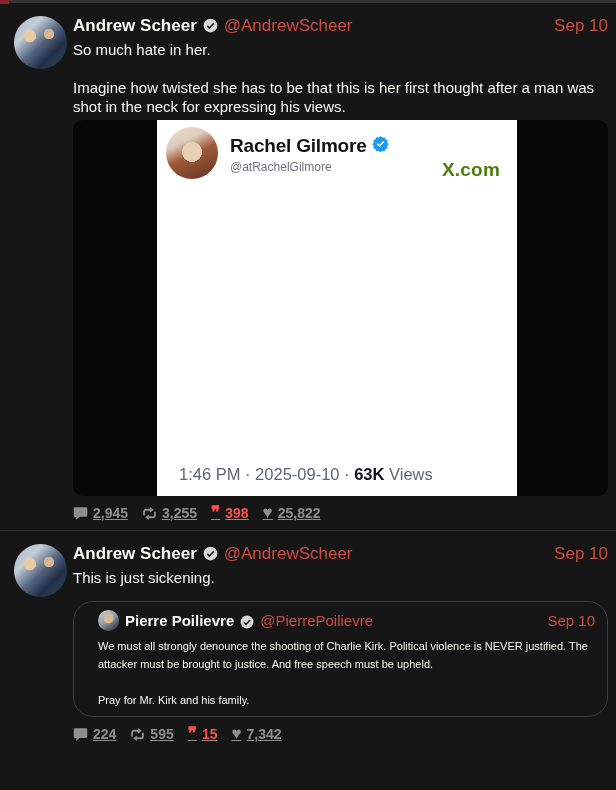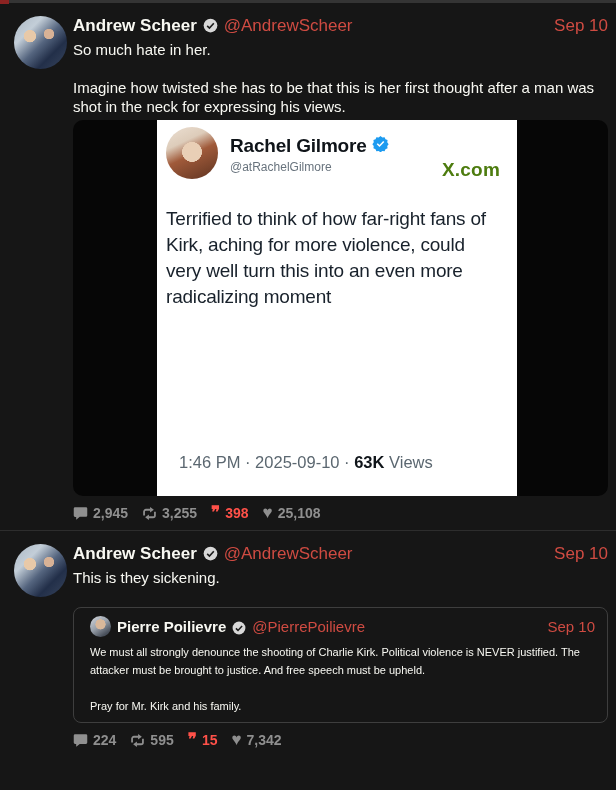--- a/index.html
+++ b/index.html
@@ -51,36 +51,36 @@
       linear-gradient(155deg, #ece0d3 0%, #ddccba 30%, #a05a3a 52%, #7c452c 78%, #5e3120 100%);
   }
   .x-names { padding-top:8px; }
   .x-name-row { display:flex; align-items:flex-start; gap:5px; }
   .x-name { font-size:19px; font-weight:bold; color:#0f1419; letter-spacing:-0.2px; }
   .x-badge { width:17px; height:17px; display:inline-block; }
   .x-handle { font-size:12px; color:#68737d; margin-top:3px; }
   .x-watermark { position:absolute; right:4px; top:12px; font-size:19px; font-weight:bold; color:#4d7c0f; letter-spacing:0.2px;margin-top:20px; }
   .x-body { margin-top:27px; font-size:19px; line-height:26px; color:#18212b; letter-spacing:-0.2px; }
   .x-body p + p { margin-top:27px; }
-  .x-meta { position:absolute; left:22px; bottom:24px; font-size:16.5px; color:#5b6770; }
+  .x-meta { position:absolute; left:22px; bottom:12px; font-size:16.5px; color:#5b6770; }
   .x-meta b { color:#0f1419; font-weight:bold; }
 
   .stats { display:flex; align-items:center; gap:14px; margin-top:9px; padding-bottom:9px;
-           font-size:14px; font-weight:bold; color:#8f8f8f; }
+           font-size:14px; font-weight:bold; color:#8f8f8f;text-decoration:underline; }
   .stat { display:flex; align-items:center; gap:5px; cursor:pointer; }
   .stat svg { display:block; }
   .stat .glyph { font-size:17px; line-height:14px; }
   .stat.quote { color:#ff5149; }
   .stat.quote .glyph { color:#ff5149; font-weight:bold; }
 
   .divider { border-top:1px solid #2d2d2d; }
 
   .quote-card {
-    margin-top:20px; border:1px solid #3e3e3e; border-radius:8px;
-    padding:8px 12px 7px 16px; cursor:pointer;
+    margin-top:14px; border:1px solid #3e3e3e; border-radius:20px;
+    padding:8px 12px 7px 24px; cursor:pointer;
   }
   .q-header { display:flex; align-items:center; gap:6px; font-size:15px; line-height:19px; white-space:nowrap; }
   .q-avatar {
     width:21px; height:21px; border-radius:50%; flex:none;
     background:
       radial-gradient(circle at 50% 40%, #d9b89a 0 30%, transparent 32%),
       linear-gradient(145deg, #d3d7dc 0%, #9aa2ac 45%, #4a515c 80%, #343a44 100%);
   }
   .q-badge { width:14px; height:14px; flex:none; }
   .q-text { margin-top:6px; font-size:11px; line-height:18px; color:#f8f8f2; }
@@ -127,21 +127,20 @@
                     <path d="M12 1.5l2.6 2 3.2-.5 1.2 3 3 1.2-.5 3.2 2 2.6-2 2.6.5 3.2-3 1.2-1.2 3-3.2-.5-2.6 2-2.6-2-3.2.5-1.2-3-3-1.2.5-3.2-2-2.6 2-2.6-.5-3.2 3-1.2 1.2-3 3.2.5z" fill="#1d9bf0"></path>
                     <path d="M7.4 12.3 l3.2 3.2 6-6.4" stroke="#fff" stroke-width="2.2" fill="none"></path>
                   </svg>
               </span>
             </div>
             <div class="x-handle">@atRachelGilmore</div>
           </div>
           <span class="x-watermark">X.com</span>
         </div>
         <div class="x-body">
-          <p>Terrified to think of how far-right fans of Kirk, aching for more violence, could very well turn this into an even more radicalizing moment</p>
         </div>
         <div class="x-meta"><span>1:46 PM · 2025-09-10 · </span><b>63K</b><span> Views</span></div>
       </div>
     </div>
 
     <div class="stats">
       <span class="stat">
         <svg viewBox="0 0 16 16" width="15" height="15">
             <path d="M2.2 1.2 h11.6 a1.4 1.4 0 0 1 1.4 1.4 v7.6 a1.4 1.4 0 0 1 -1.4 1.4 H7.2 L3.4 14.6 v-3 H2.2 a1.4 1.4 0 0 1 -1.4 -1.4 V2.6 a1.4 1.4 0 0 1 1.4 -1.4 z" fill="#8f8f8f"></path>
           </svg>
@@ -155,21 +154,21 @@
             <polygon points="7.4,9 7.4,15 3.4,12" fill="#8f8f8f"></polygon>
           </svg>
         <span>3,255</span>
       </span>
       <span class="stat quote">
         <span class="glyph">❞</span>
         <span>398</span>
       </span>
       <span class="stat">
         <span class="glyph">♥</span>
-        <span>25,108</span>
+        <span>25,822</span>
       </span>
     </div>
   </div>
 </article>
 
 <div class="divider"></div>
 
 <article class="tweet">
   <div class="avatar-col">
     <div class="avatar"></div>
@@ -181,21 +180,21 @@
         <svg viewBox="0 0 24 24" width="15" height="15">
             <circle cx="12" cy="12" r="11" fill="#d8d8d8"></circle>
             <path d="M6.7 12.6 l3.6 3.5 7-7.6" stroke="#1c1c1c" stroke-width="2.6" fill="none"></path>
           </svg>
       </span>
       <span class="t-handle">@AndrewScheer</span>
       <span class="t-date">Sep 10</span>
     </header>
 
     <div class="tweet-text">
-      <p>This is they sickening.</p>
+      <p>This is just sickening.</p>
     </div>
 
     <div class="quote-card">
       <header class="q-header">
         <div class="q-avatar"></div>
         <span class="t-name">Pierre Poilievre</span>
         <span class="q-badge">
           <svg viewBox="0 0 24 24" width="14" height="14">
               <circle cx="12" cy="12" r="11" fill="#d8d8d8"></circle>
               <path d="M6.7 12.6 l3.6 3.5 7-7.6" stroke="#1c1c1c" stroke-width="2.6" fill="none"></path>

